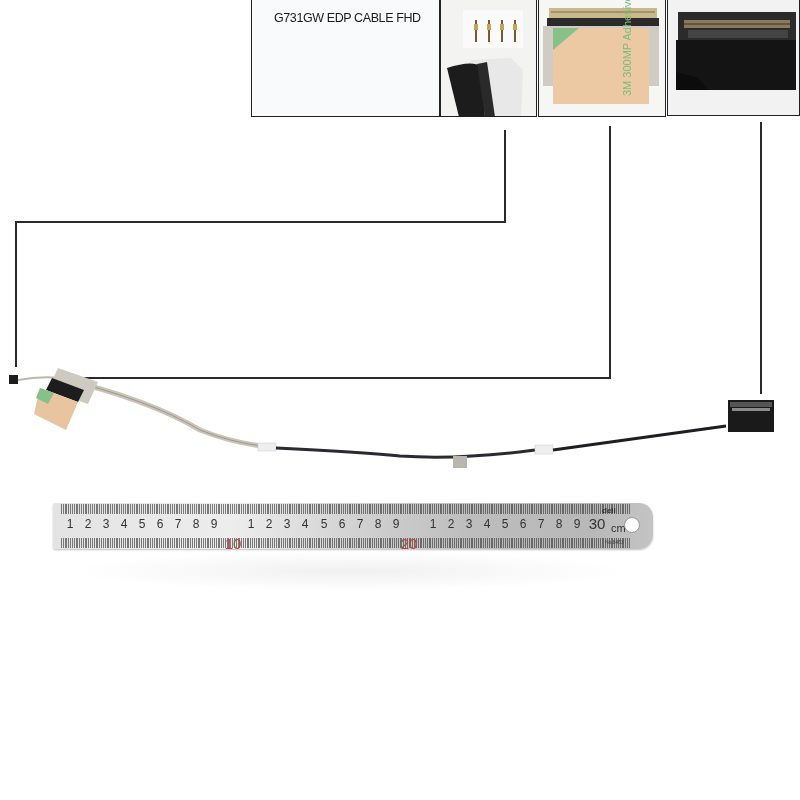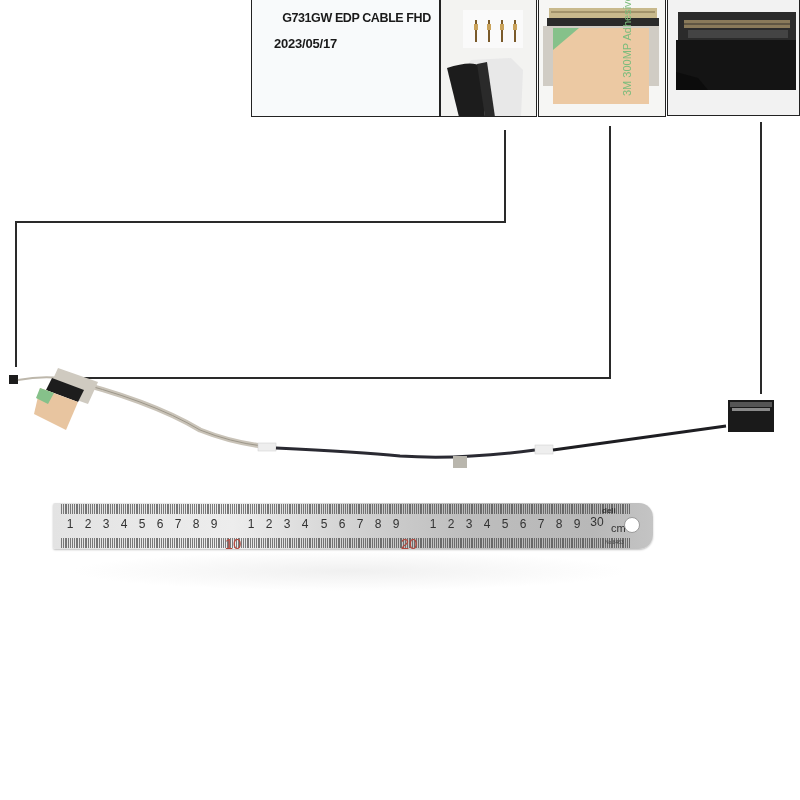--- a/index.html
+++ b/index.html
@@ -12,21 +12,21 @@
   .info-box {
     left: 251px; top: 0; width: 189px; height: 117px;
     border: 1.5px solid #222; border-top: none;
     background: #f8fafb;
     padding: 6px 0 0 22px;
   }
   .info-line {
     font-size: 13px; color: #1a1a1a; line-height: 25px; white-space: nowrap;
     letter-spacing: -0.2px;
   }
-  .info-line.title { font-size: 12.5px; font-weight: bold; letter-spacing: -0.4px; text-align: center; }
+  .info-line.title { font-size: 12.5px; font-weight: normal; letter-spacing: -0.4px; }
   .info-line.bold { font-weight: bold; }
 
   
   .thumb { top: 0; height: 117px; border: 1.5px solid #222; border-top: none; overflow: hidden; background: #f4f4f2; }
   .thumb1 { left: 440px; width: 97px; background: #f3f3f1; }
   .thumb2 { left: 538px; width: 128px; background: #f6f6f4; }
   .thumb3 { left: 667px; width: 133px; height: 116px; background: #f2f2f2; }
 
   
   .line { background: #2a2a2a; }
@@ -42,33 +42,32 @@
   .ticks-top, .ticks-bot {
     position: absolute; left: 8px; right: 22px; height: 10px;
     background-image: repeating-linear-gradient(90deg, rgba(60,60,60,0.65) 0 1px, transparent 1px 1.82px);
   }
   .ticks-top { top: 1px; }
   .ticks-bot { bottom: 1px; }
   .ruler-num {
     position: absolute; top: 14px; font-size: 12px; color: #333; transform: translateX(-50%);
   }
   .ruler-num.red { color: #b4493e; font-size: 15px; top: 12px; margin-top: 20px; }
-  .ruler-num.big { font-size: 12px; top: 12px; }
+  .ruler-num.big { font-size: 15px; top: 12px; }
   .ruler-unit { position: absolute; left: 558px; top: 19px; font-size: 11px; color: #333; }
   .ruler-brand { position: absolute; left: 549px; top: 3px; font-size: 8px; font-weight: bold; color: #333; text-align: center; }
   .ruler-model { position: absolute; left: 552px; top: 36px; font-size: 5px; color: #444; }
   .ruler-hole { position: absolute; left: 571px; top: 14px; width: 16px; height: 16px; border-radius: 50%; background: #fff; border: 1px solid #9a9a9a; }
   .ruler-shadow { left: 70px; top: 551px; width: 560px; height: 40px; background: radial-gradient(ellipse at center, rgba(230,230,230,0.6), rgba(255,255,255,0) 70%); }
 </style>
 </head>
 <body>
 
 <div class="abs info-box">
   <div class="info-line title">G731GW EDP CABLE FHD</div>
-  <div class="info-line bold">2023/05/17</div>
 </div>
 
 <div class="abs thumb thumb1">
   <svg width="97" height="117" viewBox="0 0 97 117">
     <rect x="22" y="10" width="60" height="38" fill="#fafafa"></rect>
     <g stroke="#7a5a2a" stroke-width="2">
       <line x1="35" y1="20" x2="35" y2="42"></line>
       <line x1="48" y1="20" x2="48" y2="42"></line>
       <line x1="61" y1="20" x2="61" y2="42"></line>
       <line x1="74" y1="20" x2="74" y2="42"></line>

